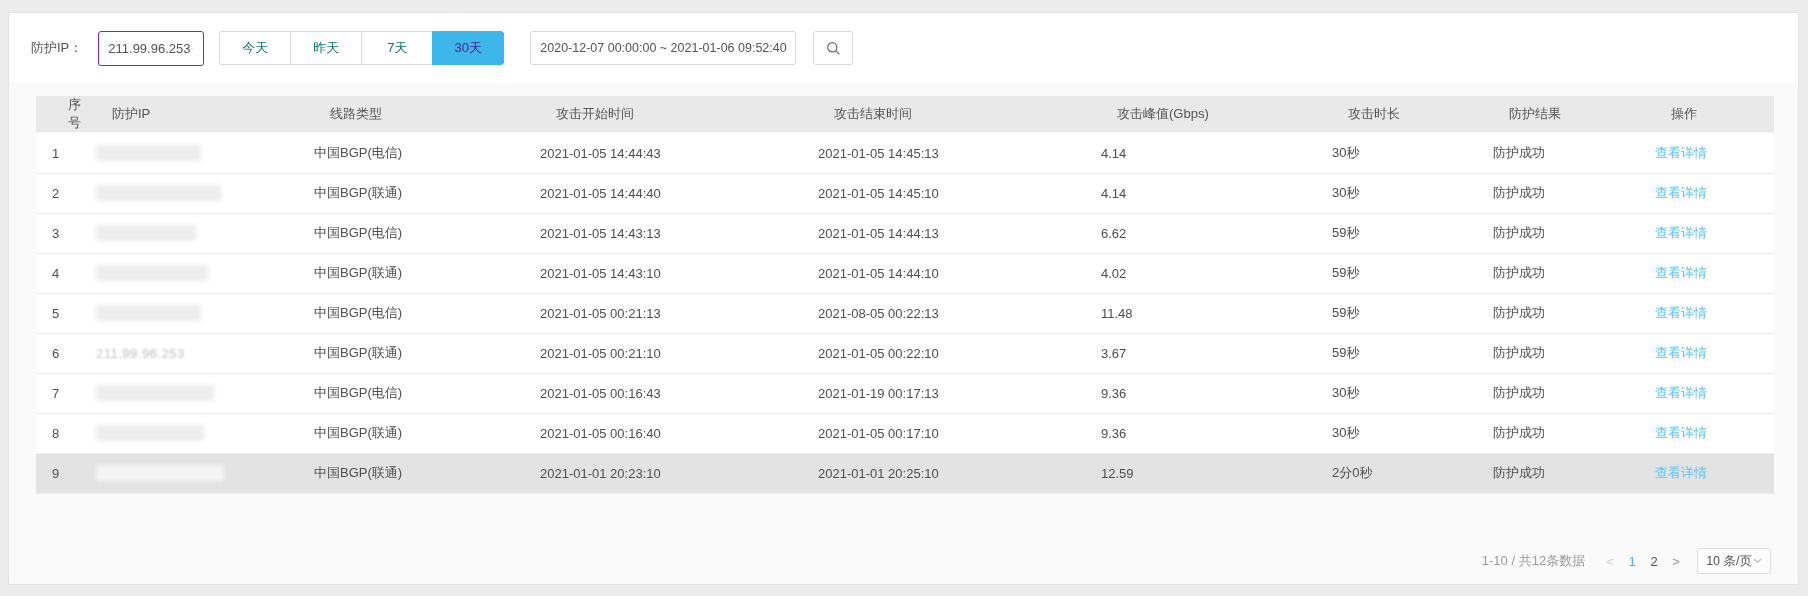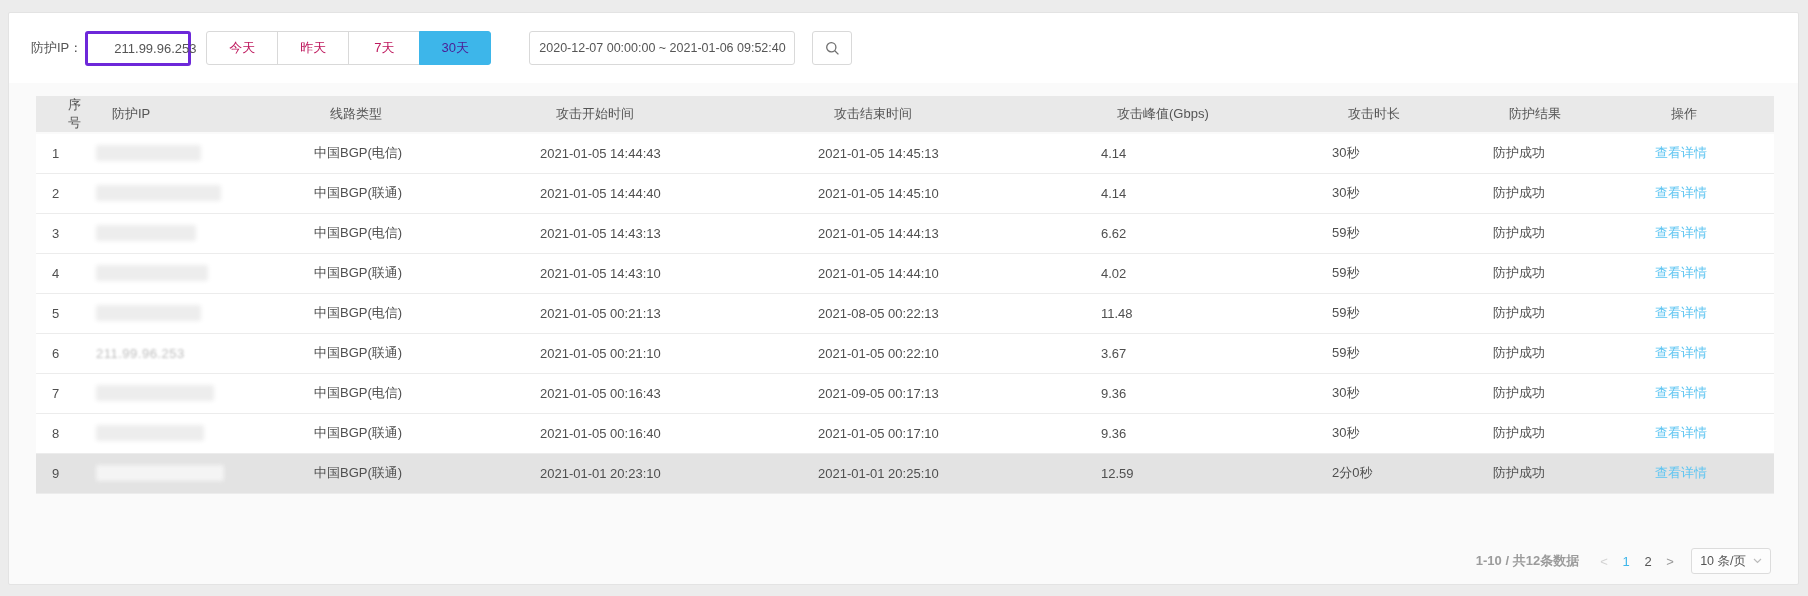--- a/index.html
+++ b/index.html
@@ -12,39 +12,39 @@
   }
   .panel {
     position:absolute; left:8px; top:12px; width:1791px; height:573px;
     background:#fafafa; border:1px solid #e3e3e3; border-radius:2px;
   }
   
   .filter-bar {
     height:70px; background:#fff; display:flex; align-items:center;
     padding-left:22px; border-top-left-radius:2px; border-top-right-radius:2px;
   }
-  .flabel { color:#555; margin-right:3px; }
+  .flabel { color:#555; margin-right:16px; }
   .select {
-    width:106px; height:35px; background:#fff; border:3px solid #6d28d9; border-radius:3px;
+    width:106px; height:35px; background:#fff; border:1px solid #6d28d9; border-radius:3px;
     display:flex; align-items:center; justify-content:space-between;
-    padding:0 26px; cursor:pointer; color:#555;
+    padding:0 9px; cursor:pointer; color:#555;
   }
   .btn-group { display:flex; margin-left:15px; }
   .range-btn {
     width:72px; height:34px; background:#fff; border:1px solid #d9d9d9;
-    margin-left:-1px; color:#be185d; font-size:13px; cursor:pointer;
+    margin-left:-1px; color:#0f766e; font-size:13px; cursor:pointer;
     font-family:inherit;
   }
   .range-btn:first-child { margin-left:0; border-radius:3px 0 0 3px; }
   .range-btn:last-child { border-radius:0 3px 3px 0; }
   .range-btn.active {
     background:var(--accent); border-color:var(--accent); color:#4c1d95; position:relative; z-index:1;
   }
   .date-input {
-    margin-left:38px; width:266px; height:34px; border:1px solid #d9d9d9; border-radius:3px;
+    margin-left:26px; width:266px; height:34px; border:1px solid #d9d9d9; border-radius:3px;
     background:#fff; display:flex; align-items:center; justify-content:space-between;
     padding:0 9px; cursor:pointer; color:#555; white-space:nowrap; font-size:12.5px;
   }
   .search-btn {
     margin-left:17px; width:40px; height:34px; border:1px solid #d9d9d9; border-radius:3px;
     background:#fff; display:flex; align-items:center; justify-content:center; cursor:pointer;
   }
   .icon-svg { display:block; }
   
   .table-wrap { margin:13px 27px 0 27px; }
@@ -65,28 +65,28 @@
   tr.highlight .redact { background:#f4f4f4; }
   .redact-text {
     color:#a8a8a8; filter:blur(1.3px); opacity:.75; letter-spacing:.5px;
   }
   .link { color:var(--link); cursor:pointer; }
   
   .pagination {
     position:absolute; right:27px; bottom:10px;
     display:flex; align-items:center; color:#555; font-size:13px;
   }
-  .pg-summary { color:#9b9b9b; margin-right:14px;font-weight:bold; }
+  .pg-summary { color:#9b9b9b; margin-right:14px; }
   .pg-arrow { width:22px; text-align:center; cursor:pointer; color:#999; font-size:13px; }
   .pg-arrow.disabled { color:#d2d2d2; cursor:default; }
   .pg-num { width:22px; text-align:center; cursor:pointer; color:#555; }
   .pg-num.current { color:var(--accent); }
   .pg-size {
     margin-left:10px; height:26px; border:1px solid #dcdcdc; border-radius:3px;
-    background:#fdfdfd; display:flex; align-items:center; padding:0 8px; gap:7px;
+    background:#fdfdfd; display:flex; align-items:center; padding:0 8px; gap:1px;
     cursor:pointer; color:#555; font-size:12.5px;
   }
 </style>
 </head>
 <body>
 
 <div class="panel">
 
   <div class="filter-bar">
     <span class="flabel">防护IP：</span>
@@ -226,21 +226,21 @@
             <td>防护成功</td>
             <td><span class="link">查看详情</span></td>
           </tr>
           <tr>
             <td>7</td>
             <td>
               <div class="redact" style="width: 118px;"></div>
             </td>
             <td>中国BGP(电信)</td>
             <td>2021-01-05 00:16:43</td>
-            <td>2021-09-05 00:17:13</td>
+            <td>2021-01-19 00:17:13</td>
             <td>9.36</td>
             <td>30秒</td>
             <td>防护成功</td>
             <td><span class="link">查看详情</span></td>
           </tr>
           <tr>
             <td>8</td>
             <td>
               <div class="redact" style="width: 108px;"></div>
             </td>

